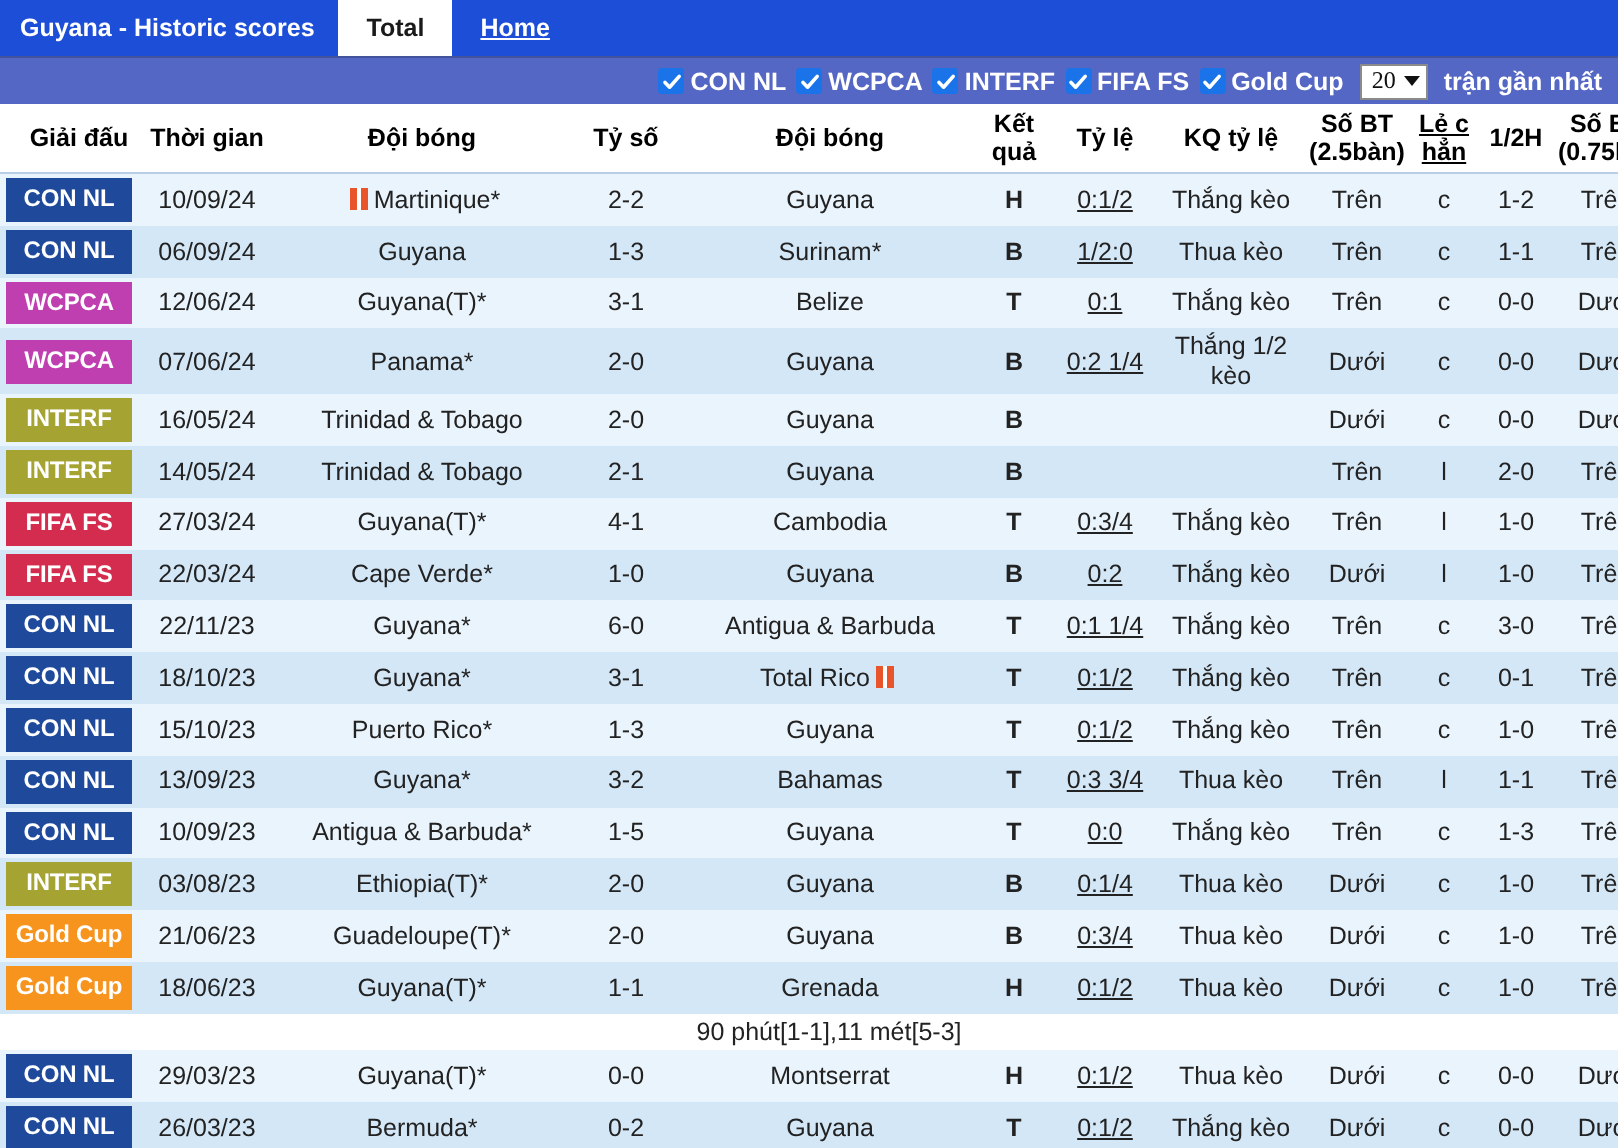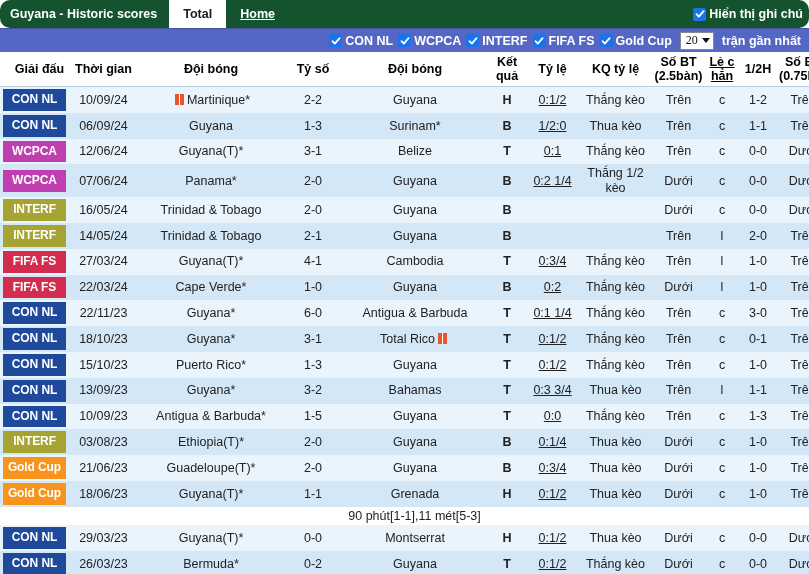--- a/index.html
+++ b/index.html
@@ -7,25 +7,24 @@
     margin: 0; padding: 0;
     width: 809px; height: 574px;
     overflow: hidden;
     background: #ffffff;
     font-family: "Liberation Sans", "DejaVu Sans", sans-serif;
   }
 
   
   .topbar {
     height: 28px;
-    background: #14532d;
+    background: #1d4ed8;
     display: flex;
     align-items: stretch;
     position: relative;
-    border-radius: 10px;
   }
   .topbar-title {
     color: #ffffff;
     font-size: 12.5px;
     font-weight: bold;
     display: flex;
     align-items: center;
     padding: 0 12px 0 10px;
     white-space: nowrap;
   }
@@ -188,28 +187,20 @@
 </style>
 </head>
 <body>
 
 <div class="topbar">
   <div class="topbar-title">Guyana - Historic scores</div>
   <div id="tabs-container" style="display: flex; text-align: right;">
       <div class="tab active">Total</div>
       <div class="tab link">Home</div>
     </div>
-  <div class="topbar-right">
-    <span class="cbx">
-      <svg width="10" height="10" viewBox="0 0 10 10">
-          <path d="M1.5 5.2 L3.8 7.6 L8.6 2.2" stroke="#fff" stroke-width="1.8" fill="none" stroke-linecap="round" stroke-linejoin="round"></path>
-        </svg>
-    </span>
-    <span class="lbl">Hiển thị ghi chú</span>
-  </div>
 </div>
 
 <div class="filterbar">
   <div id="filters-container" style="display:flex;align-items:center;gap:5px;">
       <span style="display: inline-flex; align-items: center; gap: 3px;">
         <span class="cbx">
           <svg width="10" height="10" viewBox="0 0 10 10">
             <path d="M1.5 5.2 L3.8 7.6 L8.6 2.2" stroke="#fff" stroke-width="1.8" fill="none" stroke-linecap="round" stroke-linejoin="round"></path>
           </svg>
         </span>

